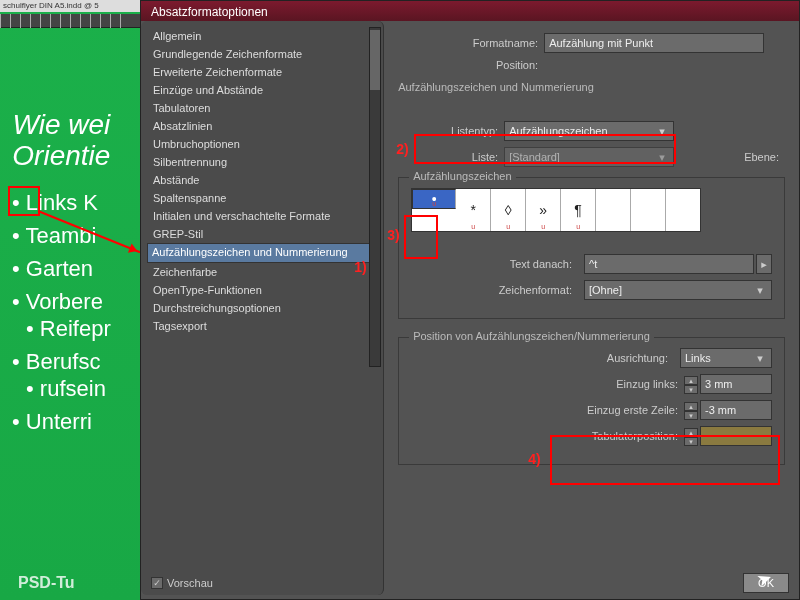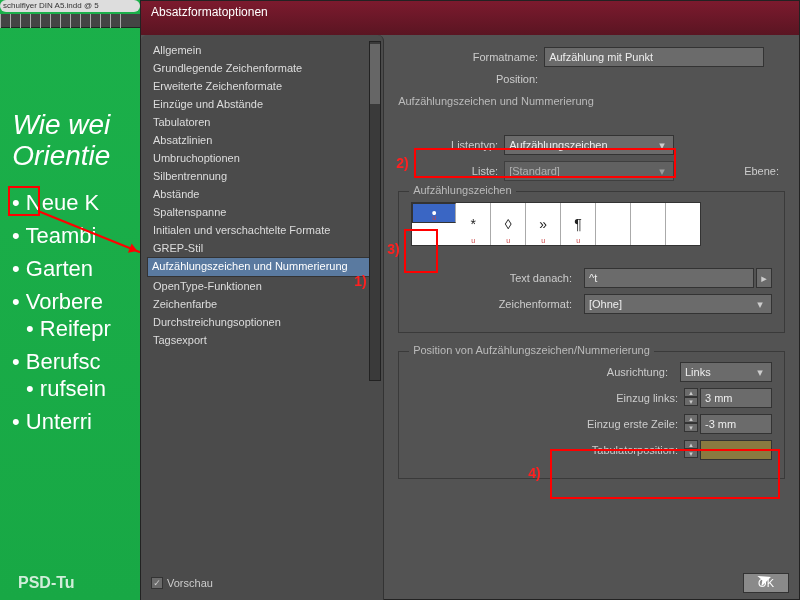--- a/index.html
+++ b/index.html
@@ -1,32 +1,32 @@
 <!DOCTYPE html>
 <html><head>
 <meta charset="utf-8">
 <style>
 * { box-sizing: border-box; margin: 0; padding: 0; font-family: Tahoma, sans-serif; }
 body { background: #4b4b4b; width: 800px; height: 600px; overflow: hidden; position: relative; }
 
 
 .doc-bg { position: absolute; left: 0; top: 0; width: 140px; height: 600px; background: linear-gradient(#1bb04a,#18a845); }
-.doc-tab { position: absolute; left: 0; top: 0; width: 140px; height: 12px; background: #ddd; color: #333; font-size: 8px; padding: 1px 3px; overflow: hidden; white-space: nowrap; border-radius: 6px; }
+.doc-tab { position: absolute; left: 0; top: 0; width: 140px; height: 12px; background: #ddd; color: #333; font-size: 8px; padding: 1px 3px; overflow: hidden; white-space: nowrap; }
 .ruler { position: absolute; left: 0; top: 14px; width: 140px; height: 14px; background: #444; border-bottom: 1px solid #222; }
 .ruler div { display: inline-block; width: 10px; height: 14px; border-left: 1px solid #aaa; }
 .doc-text { position: absolute; left: 12px; top: 110px; color: #fff; font-family: Georgia, serif; }
 .doc-text h2 { font-style: italic; font-weight: normal; font-size: 28px; line-height: 1.1; margin-bottom: 14px; text-align: center; }
 .doc-text ul { list-style: none; }
 .doc-text li { font-size: 22px; line-height: 1.5; }
 .doc-text li::before { content: "• "; }
 .psd { position: absolute; left: 18px; bottom: 8px; color: #fff; font-size: 16px; font-weight: bold; opacity: .8; }
 
 
 .dialog { position: absolute; left: 140px; top: 0; right: 0; bottom: 0; background: #535353; border: 1px solid #222; }
-.titlebar { height: 34px; background: linear-gradient(#7c1a2e,#5a1522); color: #fff; font-size: 12px; padding: 4px 10px; }
+.titlebar { height: 20px; background: linear-gradient(#7c1a2e,#5a1522); color: #fff; font-size: 12px; padding: 4px 10px; }
 .dlg-body { display: flex; height: calc(100% - 24px); }
 
 .sidebar { width: 248px; background: #4b4b4b; border-right: 1px solid #333; padding: 6px; overflow-y: auto; position: relative; border-radius: 6px; }
 .sb-item { font-size: 11px; color: #ddd; padding: 3px 6px; cursor: pointer; white-space: nowrap; overflow: hidden; }
 .sb-item.sel { background: #5a7aa0; color: #fff; }
 .sb-scroll { position: absolute; right: 2px; top: 6px; width: 12px; height: 340px; background: #3a3a3a; border: 1px solid #222; }
 .sb-scroll .track { width: 10px; height: 60px; background: #666; margin: 2px auto 0; }
 
 .main { flex: 1; padding: 12px 14px; color: #ccc; font-size: 11px; position: relative; }
 .row { display: flex; align-items: center; margin-bottom: 6px; }
@@ -37,21 +37,21 @@
 .section-title { font-size: 11px; color: #bbb; margin: 10px 0 6px; }
 .group { border: 1px solid #3a3a3a; padding: 10px 12px 12px; margin-top: 10px; position: relative; }
 .group > .legend { position: absolute; top: -8px; left: 10px; background: #535353; padding: 0 4px; font-size: 11px; color: #bbb; }
 
 .bullet-grid { display: flex; background: #fff; border: 1px solid #333; width: 290px; height: 44px; }
 .bullet-cell { flex: 1; border-right: 1px solid #aaa; display: flex; align-items: center; justify-content: center; font-size: 14px; color: #222; position: relative; cursor: pointer; }
 .bullet-cell:last-child { border-right: none; }
 .bullet-cell.sel { background: #3a66c4; color: #fff; }
 .bullet-cell .u { position: absolute; bottom: 1px; font-size: 7px; color: #c44; }
 
-.spin { display: flex; align-items: flex-start; }
+.spin { display: flex; align-items: flex-end; }
 .spin .btns { display: flex; flex-direction: column; margin-right: 2px; }
 .spin .btns span { width: 14px; height: 9px; background: #6b6b6b; border: 1px solid #333; font-size: 7px; line-height: 7px; text-align: center; cursor: pointer; }
 .spin input { width: 72px; }
 
 .annot { position: absolute; color: #ff2020; font-size: 14px; font-weight: bold; pointer-events: none; }
 .redbox { position: absolute; border: 2px solid #ff0000; pointer-events: none; }
 
 .footer { position: absolute; bottom: 6px; left: 10px; right: 10px; display: flex; justify-content: space-between; align-items: center; }
 .chk { display: flex; align-items: center; gap: 4px; font-size: 11px; color: #ccc; }
 .chk .box { width: 12px; height: 12px; background: #6b6b6b; border: 1px solid #333; display: flex; align-items: center; justify-content: center; font-size: 9px; }
@@ -63,21 +63,21 @@
 </style>
 </head>
 <body>
 
 <div class="doc-bg">
   <div class="doc-tab">schulflyer DIN A5.indd @ 5</div>
   <div class="ruler"><div></div><div></div><div></div><div></div><div></div><div></div><div></div><div></div><div></div><div></div><div></div><div></div><div></div></div>
   <div class="doc-text">
     <h2><span>Wie wei</span><br><span>Orientie</span></h2>
     <ul>
-      <li>Neue K</li>
+      <li>Links K</li>
       <li>Teambi</li>
       <li>Garten</li>
       <li style="margin-bottom:-6px">Vorbere</li>
       <li style="list-style:none;margin-left:14px">Reifepr</li>
       <li style="margin-bottom:-6px">Berufsc</li>
       <li style="list-style:none;margin-left:14px">rufsein</li>
       <li>Unterri</li>
     </ul>
   </div>
   <div class="psd">PSD-Tu</div>
@@ -95,22 +95,22 @@
         <div class="sb-item">Einzüge und Abstände</div>
         <div class="sb-item">Tabulatoren</div>
         <div class="sb-item">Absatzlinien</div>
         <div class="sb-item">Umbruchoptionen</div>
         <div class="sb-item">Silbentrennung</div>
         <div class="sb-item">Abstände</div>
         <div class="sb-item">Spaltenspanne</div>
         <div class="sb-item">Initialen und verschachtelte Formate</div>
         <div class="sb-item">GREP-Stil</div>
         <div class="sb-item sel">Aufzählungszeichen und Nummerierung</div>
+        <div class="sb-item">Zeichenfarbe</div>
         <div class="sb-item">OpenType-Funktionen</div>
-        <div class="sb-item">Zeichenfarbe</div>
         <div class="sb-item">Durchstreichungsoptionen</div>
         <div class="sb-item">Tagsexport</div>
         <div class="sb-scroll">
           <div class="track"></div>
         </div>
     </div>
     <div class="main">
 
       <div class="row">
         <label style="width:140px">Formatname:</label>

